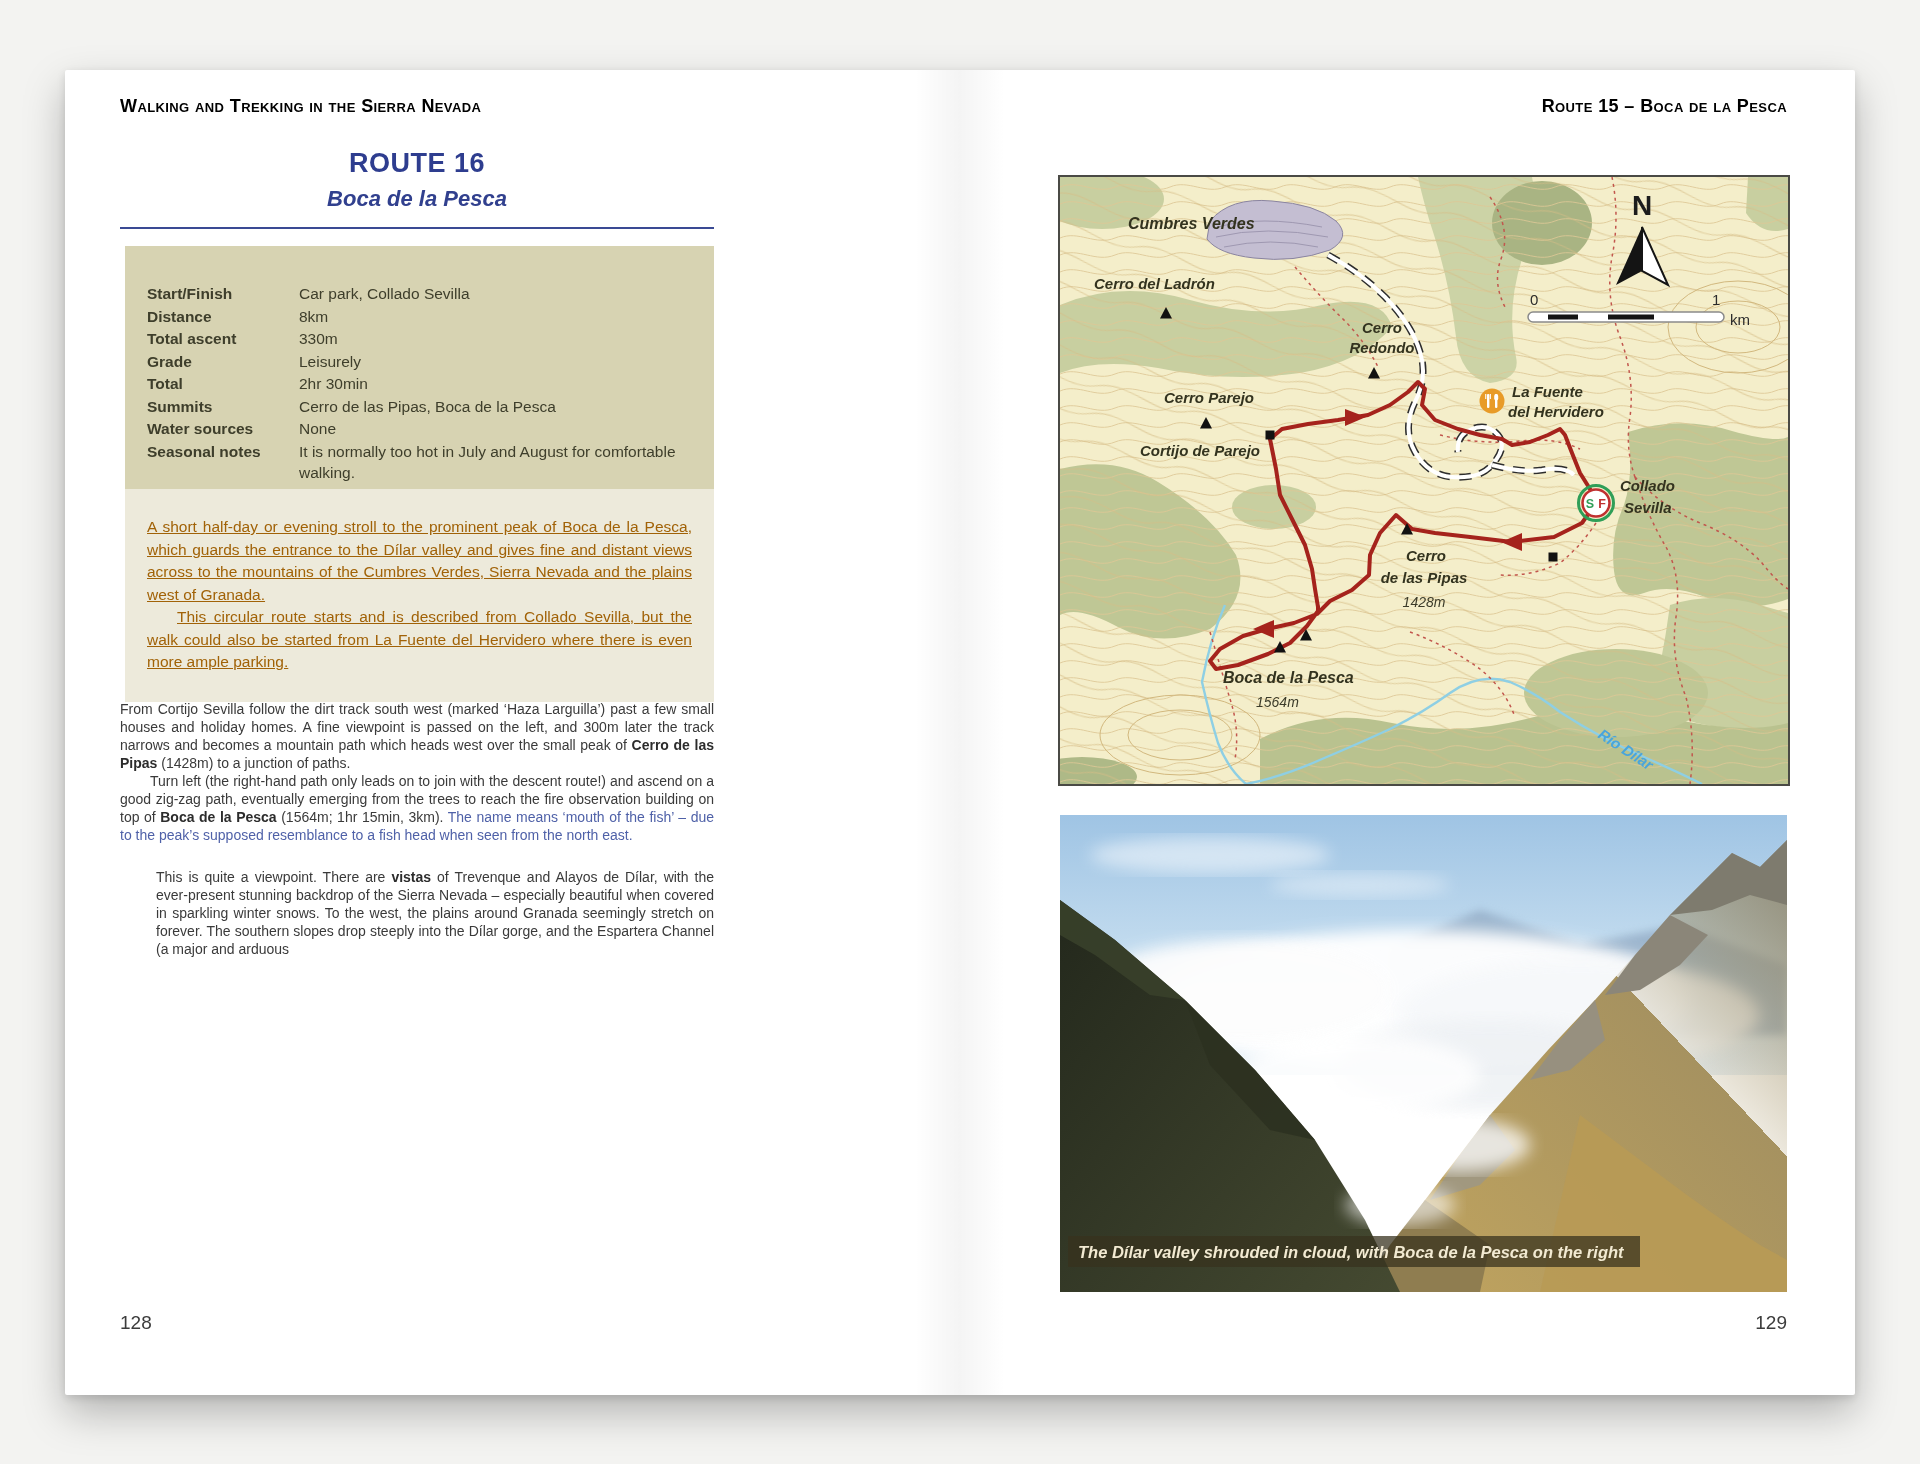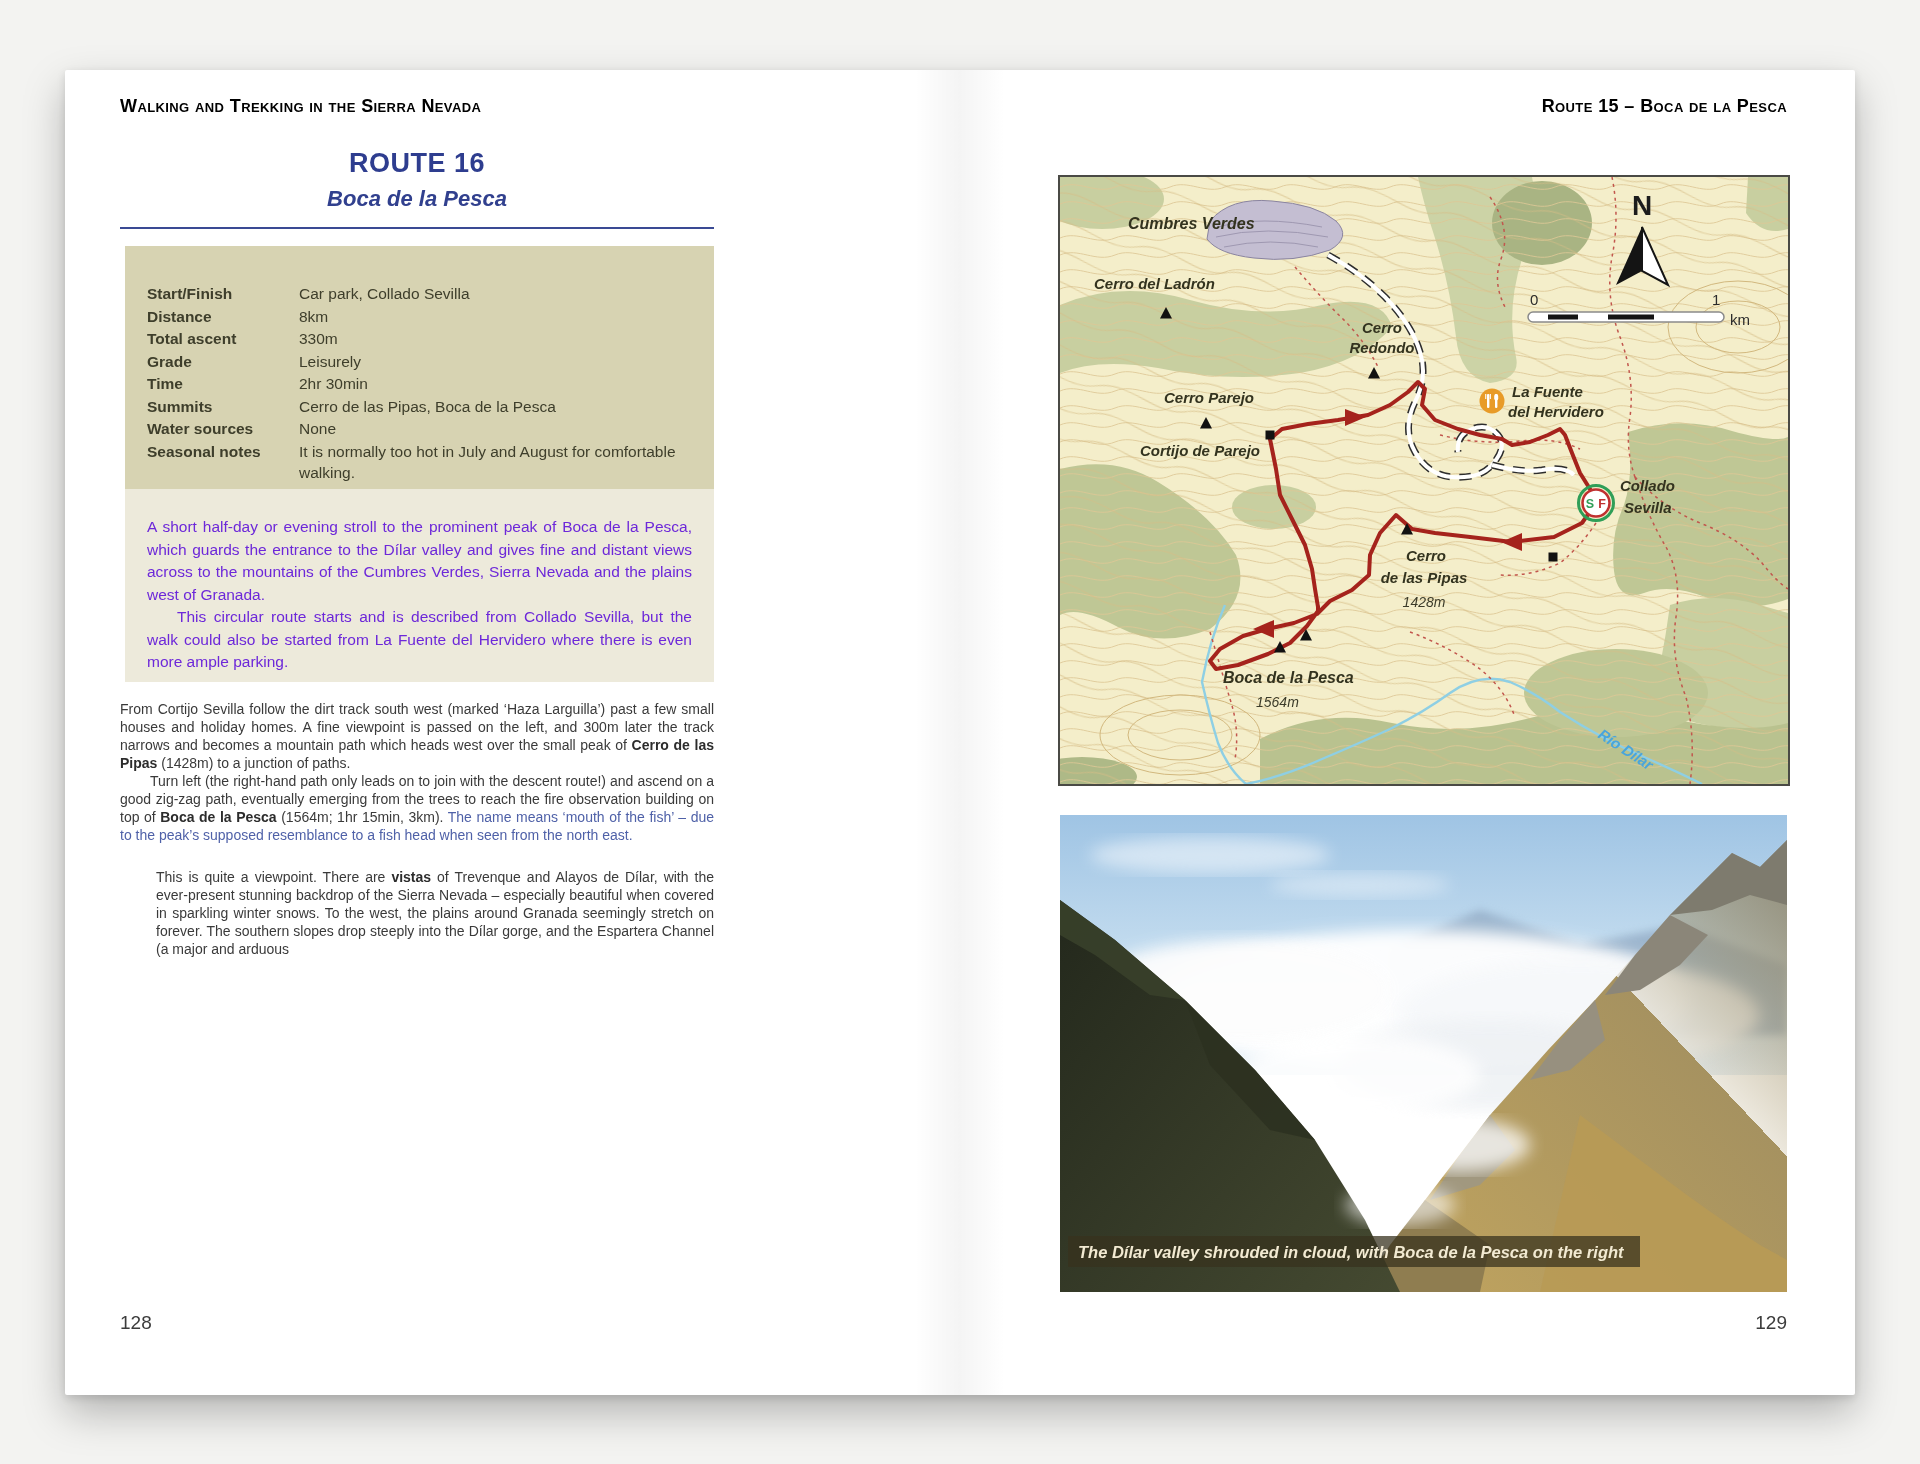--- a/index.html
+++ b/index.html
@@ -41,22 +41,22 @@
   }
   .info-box{
     position:absolute;left:60px;top:176px;width:589px;box-sizing:border-box;
     background:#d7d3b2;padding:37px 18px 20px 22px;
   }
   .info-row{display:flex;margin-bottom:1px;line-height:21.5px;font-size:15.5px;color:#3e3e2b;}
   .info-label{width:152px;flex:0 0 152px;font-weight:700;}
   .info-value{flex:1;}
   .intro-box{
     position:absolute;left:60px;top:419px;width:589px;box-sizing:border-box;
-    background:#edeadb;padding:27px 22px 8px 22px;
-    font-size:15.5px;line-height:22.5px;color:#6d28d9;text-align:justify;
+    background:#edeadb;padding:27px 22px 28px 22px;
+    font-size:15.5px;line-height:22.5px;color:#a16207;text-align:justify;text-decoration:underline;
   }
   .intro-box p{margin:0;}
   .intro-box p.indent{text-indent:30px;}
   .bodycopy{
     position:absolute;left:55px;top:630px;width:594px;
     font-size:14px;line-height:18px;color:#3a3a3a;text-align:justify;
   }
   .bodycopy p{margin:0;}
   .bodycopy p.indent{text-indent:30px;}
   .bodycopy .blue{color:#4f61a8;}
@@ -100,21 +100,21 @@
     </div>
     <div class="info-row">
       <div class="info-label">Total ascent</div>
       <div class="info-value">330m</div>
     </div>
     <div class="info-row">
       <div class="info-label">Grade</div>
       <div class="info-value">Leisurely</div>
     </div>
     <div class="info-row">
-      <div class="info-label">Time</div>
+      <div class="info-label">Total</div>
       <div class="info-value">2hr 30min</div>
     </div>
     <div class="info-row">
       <div class="info-label">Summits</div>
       <div class="info-value">Cerro de las Pipas, Boca de la Pesca</div>
     </div>
     <div class="info-row">
       <div class="info-label">Water sources</div>
       <div class="info-value">None</div>
     </div>

